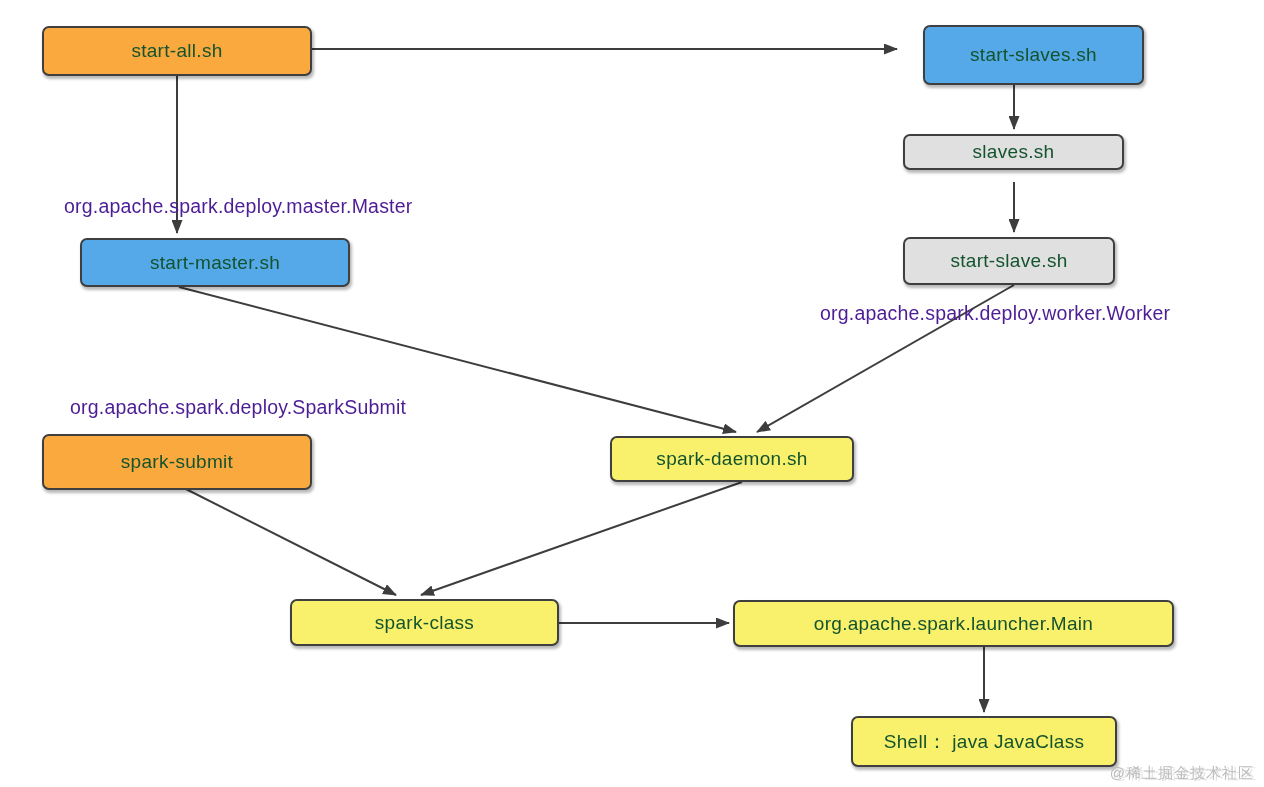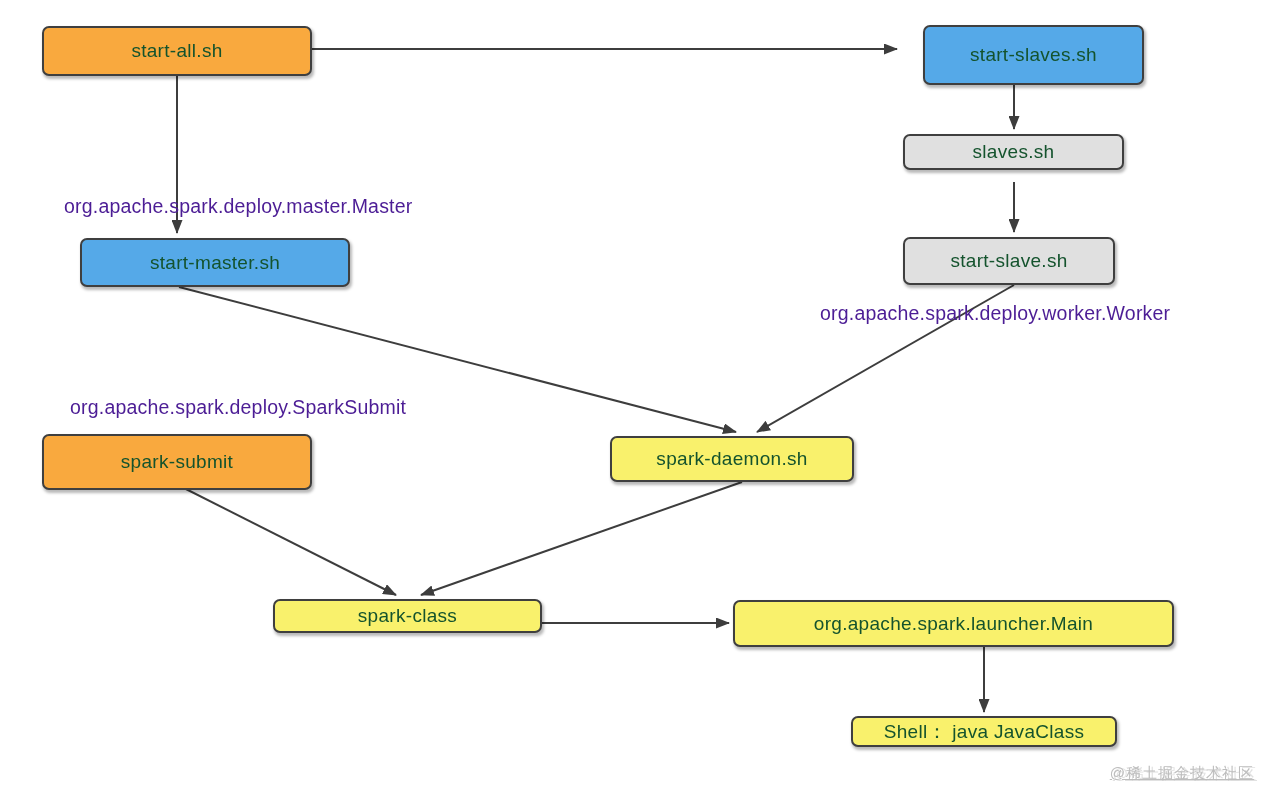--- a/index.html
+++ b/index.html
@@ -53,21 +53,20 @@
   }
   .watermark {
     position: absolute;
     right: 10px;
     bottom: 4px;
     font-size: 15px;
     color: #bdbdbd;
     text-shadow: 3px 1px 0 rgba(200,200,200,0.55);
     letter-spacing: 1px;
     white-space: nowrap;
-    text-decoration: underline;
   }
 </style>
 </head>
 <body>
 
 <div class="canvas">
 
   <svg class="edges" viewBox="0 0 1264 787" xmlns="http://www.w3.org/2000/svg">
     <defs>
       <marker id="arrow" markerUnits="userSpaceOnUse" markerWidth="14" markerHeight="11" refX="13" refY="5.5" orient="auto">
@@ -93,25 +92,25 @@
   <div class="node gray" style="left:903px; top:134px; width:221px; height:36px;">slaves.sh</div>
 
   <div class="node gray" style="left:903px; top:237px; width:212px; height:48px;">start-slave.sh</div>
 
   <div class="node blue" style="left:42px;  top:238px; width:270px; height:49px;margin-left:38px;">start-master.sh</div>
 
   <div class="node orange" style="left:42px;  top:434px; width:270px; height:56px;">spark-submit</div>
 
   <div class="node yellow" style="left:610px; top:436px; width:244px; height:46px;">spark-daemon.sh</div>
 
-  <div class="node yellow" style="left:273px; top:599px; width:269px; height:34px;">spark-class</div>
+  <div class="node yellow" style="left:290px; top:599px; width:269px; height:47px;">spark-class</div>
 
   <div class="node yellow" style="left:733px; top:600px; width:441px; height:47px;">org.apache.spark.launcher.Main</div>
 
-  <div class="node yellow" style="left:851px; top:716px; width:266px; height:31px;">Shell：  java JavaClass</div>
+  <div class="node yellow" style="left:851px; top:716px; width:266px; height:51px;">Shell：  java JavaClass</div>
 
   <div class="annotation" style="left:64px; top:195px;">org.apache.spark.deploy.master.Master</div>
 
   <div class="annotation" style="left:820px; top:302px;">org.apache.spark.deploy.worker.Worker</div>
 
   <div class="annotation" style="left:70px; top:396px;">org.apache.spark.deploy.SparkSubmit</div>
 
   <div class="watermark">@稀土掘金技术社区</div>
 
 </div>

